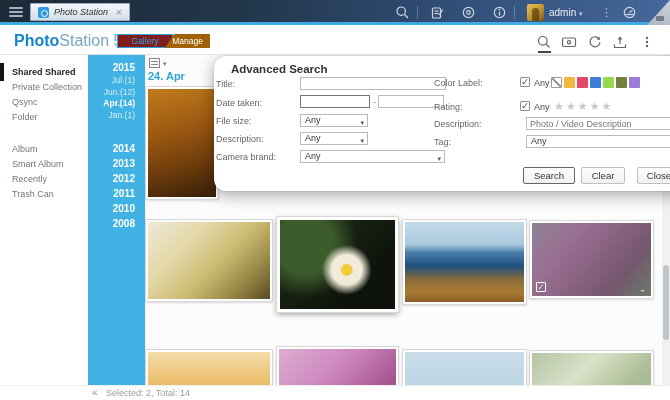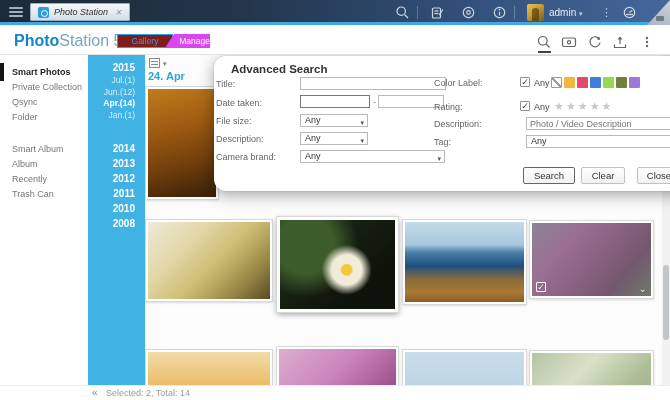--- a/index.html
+++ b/index.html
@@ -33,22 +33,22 @@
   .corner-fold::after { content:""; position:absolute; right:6px; bottom:4px; width:8px; height:5px; background:#6f7a86; border-radius:1px; }
 
   
   .header { position:absolute; left:0; top:28px; width:670px; height:27px; background:#fff; border-bottom:1px solid #e3e3e3; z-index:15; }
   .logo { position:absolute; left:14px; top:4px; font-size:16px; letter-spacing:0; cursor:default; }
   .logo b { color:#1486c8; font-weight:bold; }
   .logo span { color:#79a4c4; font-weight:normal; }
   .ribbon { position:absolute; left:117px; top:6px; height:14px; width:92px; }
   .tab-gallery { position:absolute; left:0; top:0; width:56px; height:14px; background:#7f1d1d; border:1px solid #2ea3e3;
     color:#2ea3e3; font-size:8.5px; line-height:12px; text-align:center; cursor:pointer; }
-  .tab-manage { position:absolute; left:48px; top:0; width:45px; height:14px; background:#d946ef; color:#fff;
-    font-size:8.5px; line-height:14px; text-align:right; cursor:pointer; clip-path:polygon(20% 0,100% 0,100% 100%,0 100%); }
+  .tab-manage { position:absolute; left:48px; top:0; width:45px; height:14px; background:#a16207; color:#fff;
+    font-size:8.5px; line-height:14px; text-align:center; cursor:pointer; clip-path:polygon(20% 0,100% 0,100% 100%,0 100%); }
   .hd-ico { position:absolute; top:6px; width:16px; height:16px; cursor:pointer; }
   .hd-ico svg { width:16px; height:16px; display:block; }
   .hd-search-underline { position:absolute; left:538px; top:23px; width:13px; height:2px; background:#444; }
 
   
   .sidebar { position:absolute; left:0; top:55px; width:88px; height:330px; background:#fff; z-index:5; }
   .sb-indicator { position:absolute; left:0; top:8px; width:4px; height:18px; background:#151515; }
   .sb-list { padding-top:10px; }
   .sb-item { font-size:9px; color:#72777c; padding-left:12px; height:15px; line-height:15px; cursor:pointer; white-space:nowrap; }
   .sb-item.active { color:#262626; font-weight:bold; }
@@ -222,27 +222,27 @@
           <circle cx="4" cy="4" r="1.2" fill="#666"></circle>
           <circle cx="4" cy="8" r="1.2" fill="#666"></circle>
           <circle cx="4" cy="12" r="1.2" fill="#666"></circle>
         </svg>
     </div>
   </div>
 
   <div class="sidebar">
     <div class="sb-indicator"></div>
     <div class="sb-list">
-      <div class="sb-item active">Smart Photos</div>
+      <div class="sb-item active">Shared Shared</div>
       <div class="sb-item">Private Collection</div>
       <div class="sb-item">Qsync</div>
       <div class="sb-item">Folder</div>
       <div class="sb-gap"></div>
+      <div class="sb-item">Album</div>
       <div class="sb-item">Smart Album</div>
-      <div class="sb-item">Album</div>
       <div class="sb-item">Recently</div>
       <div class="sb-item">Trash Can</div>
     </div>
   </div>
 
   <div class="timeline">
     <div class="tl-year">2015</div>
     <div class="tl-month">Jul.(1)</div>
     <div class="tl-month">Jun.(12)</div>
     <div class="tl-month active">Apr.(14)</div>

